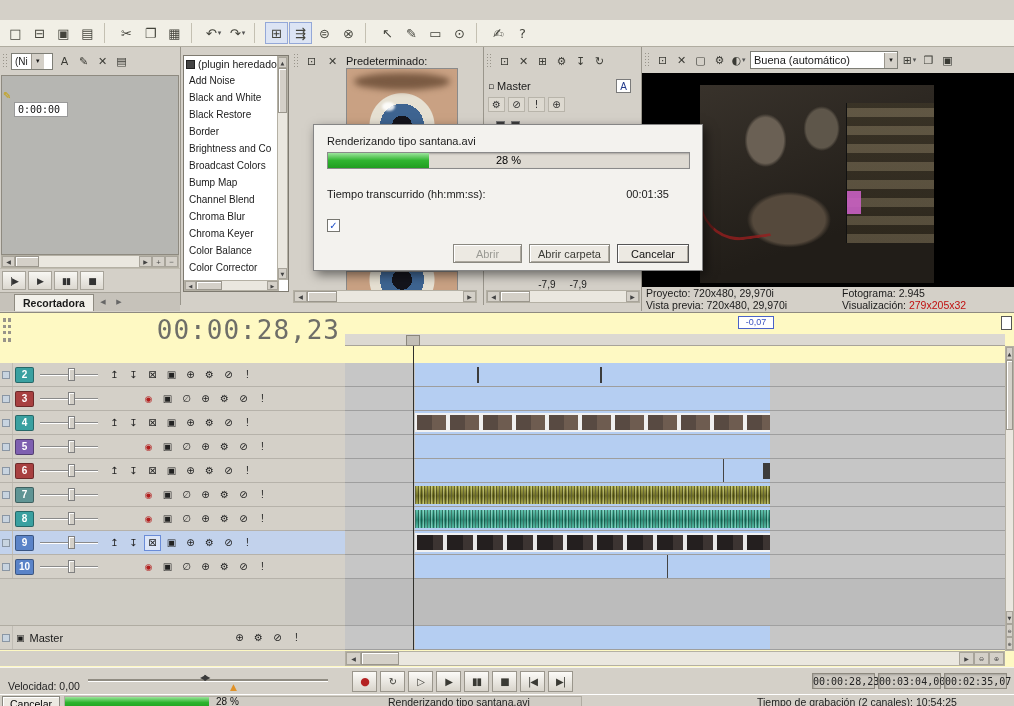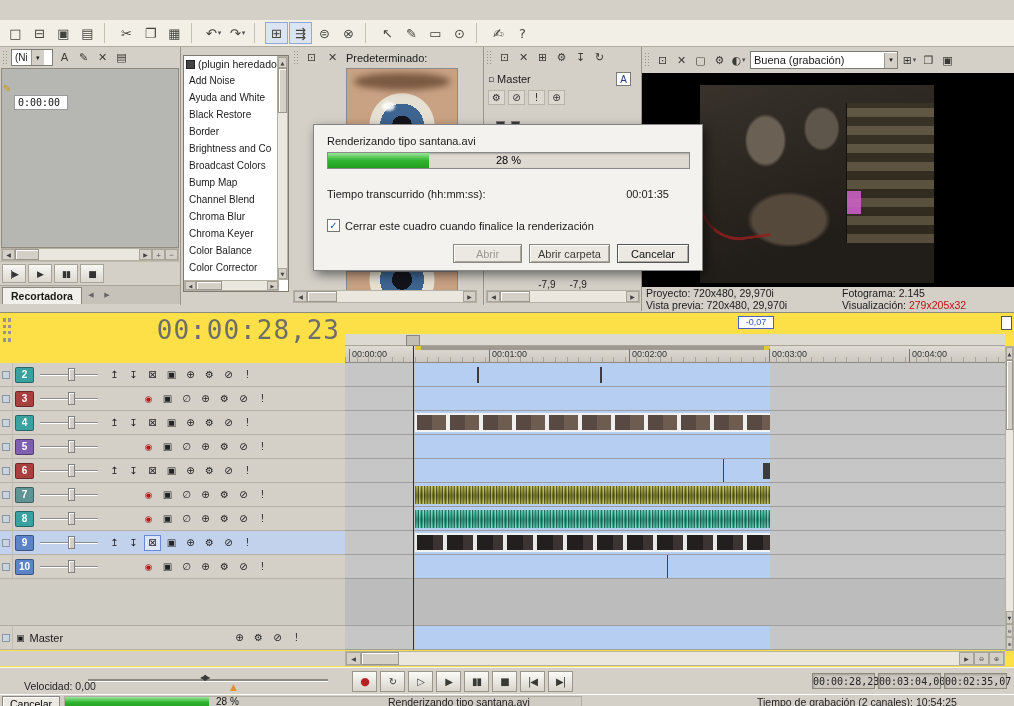--- a/index.html
+++ b/index.html
@@ -9,41 +9,41 @@
 .ic{font-family:"DejaVu Sans",sans-serif}
 
 #menubar{position:absolute;left:0;top:0;width:100%;height:20px;background:#f1efe6;border-bottom:1px solid #ddd9cc;display:flex;align-items:center;padding-left:4px}
 .menu-item{padding:3px 8px;cursor:default}
 #toolbar{position:absolute;left:0;top:20px;width:100%;height:27px;background:#f1efe6;border-bottom:1px solid #b0aca0;display:flex;align-items:center;padding-left:4px;gap:1px}
 .tbtn{min-width:23px;height:22px;display:inline-flex;align-items:center;justify-content:center;color:#44443c;font-size:13px;border:1px solid transparent}
 .tbtn.selon{border:1px solid #94a8d8;background:#dce4f4}
 .dda{font-size:7px;margin-left:1px;color:#555}
 .tsep{width:7px;height:20px;border-left:1px solid #c4c0b2;margin:0 3px 0 4px}
 
-.ptb{height:21px;display:flex;align-items:center;gap:2px;padding:1px 2px;background:#d4d0c8}
+.ptb{height:28px;display:flex;align-items:center;gap:2px;padding:1px 2px;background:#d4d0c8}
 .grip{width:5px;height:16px;margin-right:2px;background-image:radial-gradient(#98948a 35%,transparent 36%);background-size:3px 3px}
 .pbtn{width:19px;height:18px;display:inline-flex;align-items:center;justify-content:center;font-size:11px;color:#3a3a34;border:1px solid transparent}
 .combo{height:17px;background:#fff;border:1px solid #7e7e76;display:inline-flex;align-items:center;font-size:10px;padding-left:3px}
 .cdd{width:13px;height:15px;background:#d4d0c8;border-left:1px solid #9a968c;display:inline-flex;align-items:center;justify-content:center;font-size:7px;margin-left:3px}
 .hsb{display:flex;align-items:center;height:13px;background:#eae7df;border:1px solid #b4b0a4}
 .vsb{display:flex;flex-direction:column;background:#eae7df;border:1px solid #b4b0a4}
 .sbb{flex:none;width:13px;height:100%;background:#d4d0c8;border:1px solid #a8a49a;font-size:6px;display:inline-flex;align-items:center;justify-content:center;color:#444}
 .vsb .sbb{width:100%;height:13px}
 .sbthumb{flex:none;height:100%;background:#d4d0c8;border:1px solid #9a968c;box-shadow:inset 1px 1px 0 #fff}
 .vsb .sbthumb{width:100%}
 .sbtrack{flex:1}
 
 #trimmer{position:absolute;left:0;top:47px;width:181px;height:258px;border-right:1px solid #9a968c;background:#d4d0c8}
 .trim-work{position:relative;height:180px;background:#b6b6b2;border:1px solid #8e8a80;margin:0 1px}
 .trim-pencil{position:absolute;left:1px;top:14px;color:#c8a000;font-size:10px}
 .trim-tc{position:absolute;left:12px;top:26px;width:54px;height:15px;background:#fff;border:1px solid #999;font-family:"DejaVu Sans Mono",monospace;font-size:10px;padding:1px 0 0 3px;color:#111}
 #trim-scroll{margin:0 1px}
 .trim-transport{height:24px;display:flex;align-items:center;gap:2px;padding-left:2px;border-top:1px solid #c0bcb0}
 .ttb{width:24px;height:19px;border:1px solid #a8a49a;background:linear-gradient(#f8f7f3,#dcd8d0);display:inline-flex;align-items:center;justify-content:center;font-size:9px;color:#333;letter-spacing:-1px}
-.trim-tabs{height:19px;background:#c6c2ba;display:flex;align-items:flex-end;gap:2px;padding-left:2px;border-top:1px solid #a8a49a}
+.trim-tabs{height:19px;background:#c6c2ba;display:flex;align-items:flex-end;gap:2px;padding-left:14px;border-top:1px solid #a8a49a}
 .tab{height:17px;background:#f2f0ea;border:1px solid #8e8a80;border-bottom:none;padding:2px 8px 0;font-weight:bold;font-size:10.5px}
 .tab-arr{width:14px;height:14px;font-size:7px;display:inline-flex;align-items:center;justify-content:center;color:#666;margin-bottom:2px}
 
 #plugins{position:absolute;left:183px;top:55px;width:106px;height:237px;background:#fff;border:1px solid #7e7a70;overflow:hidden}
 .plug-head{height:16px;display:flex;align-items:center;gap:3px;padding-left:2px;font-size:10.5px;white-space:nowrap;overflow:hidden;width:95px}
 .plug-ic{width:9px;height:9px;background:#444;border:1px solid #222;flex:none}
 .plug-item{height:17px;line-height:17px;padding-left:5px;font-size:10px;white-space:nowrap;overflow:hidden;width:93px}
 #plug-vsb{position:absolute;right:0;top:0;width:11px;height:224px}
 #plug-vsb .sbb{height:11px;font-size:5px}
 #plug-hsb{position:absolute;left:0;bottom:0;height:11px;width:95px}
@@ -89,21 +89,21 @@
 .dlg-line{position:absolute;left:13px;width:342px;display:flex;justify-content:space-between}
 .l1{top:54px}.l2{top:63px}
 .dlg-check{position:absolute;left:13px;top:94px;display:flex;align-items:center;gap:5px}
 .cb{width:13px;height:13px;background:#fff;border:1px solid #767670;display:inline-flex;align-items:center;justify-content:center}
 .chk{color:#2050c8;font-size:10px;font-weight:bold}
 .dlg-btn{position:absolute;top:119px;height:19px;background:#ece9e2;border:1px solid #8a8880;box-shadow:inset 1px 1px 0 #fff,inset -1px -1px 0 #aca89e;font-size:11px;font-family:inherit}
 .b-open{left:139px;width:69px;color:#9a9a94}
 .b-folder{left:215px;width:81px;color:#3a3a34}
 .b-cancel{left:303px;width:72px;color:#111;border-color:#555}
 
-#tl{position:absolute;left:0;top:312px;width:1014px;height:382px;background:#fde047;border-top:1px solid #8e8a80}
+#tl{position:absolute;left:0;top:312px;width:1014px;height:382px;background:#fef9c3;border-top:1px solid #8e8a80}
 #tl-grip{position:absolute;left:3px;top:5px;width:8px;height:24px;border-left:3px dotted #98948a;border-right:3px dotted #98948a}
 #tc-big{position:absolute;left:0;top:2px;width:340px;height:31px;font-family:"DejaVu Sans Mono",monospace;font-size:26px;color:#6e6e68;text-align:right;letter-spacing:1px}
 #marker-bar{position:absolute;left:345px;top:21px;width:660px;height:12px;background:#dcd9d2;border-bottom:1px solid #a8a49a}
 #offset-badge{position:absolute;left:738px;top:3px;width:36px;height:13px;background:#fff;border:1px solid #4a62c8;color:#3a52c0;font-size:9px;text-align:center;line-height:11px;z-index:7}
 #doc-icon{position:absolute;left:1001px;top:3px;width:11px;height:14px;background:#fff;border:1px solid #555}
 #grabber{position:absolute;left:406px;top:22px;width:14px;height:11px;background:#c2beb6;border:1px solid #8a867c;z-index:7}
 #ruler{position:absolute;left:345px;top:33px;width:660px;height:17px;background:linear-gradient(#dedbd4,#ccc8c0);border-bottom:1px solid #8e8a80}
 #ruler::after{content:"";position:absolute;left:0;bottom:0;width:100%;height:5px;background:repeating-linear-gradient(90deg,#a8a49a 0 1px,transparent 1px 11.66px)}
 .loopbar{position:absolute;left:70px;top:0;width:355px;height:4px;background:#9e9a92}
 .loopbar::before,.loopbar::after{content:"";position:absolute;top:0;width:6px;height:4px;background:#e0c83a}
@@ -141,21 +141,21 @@
 .mb-label{margin-left:5px}
 #master-row .tkicons{margin-left:auto;margin-right:40px}
 #hscroll{position:absolute;left:0;top:338px;width:1005px;height:15px;display:flex}
 #hs-spacer{width:345px;height:100%;background:#d4d0c8}
 #hs-bar{flex:1;height:15px}
 #hs-bar .sbb{width:15px;font-size:6px}
 #vscroll{position:absolute;left:1005px;top:33px;width:9px;height:305px}
 #vscroll .sbb{height:13px;font-size:5px}
 #playhead{position:absolute;left:413px;top:33px;width:1px;height:304px;background:#30302c;z-index:6}
 #transport-row{position:absolute;left:0;top:354px;width:1014px;height:28px;background:#d4d0c8;border-top:1px solid #f6f4ee}
-#rate-label{position:absolute;left:24px;bottom:3px;font-size:10.5px;color:#222}
+#rate-label{position:absolute;left:8px;bottom:3px;font-size:10.5px;color:#222}
 #rate-slider{position:absolute;left:88px;top:11px;width:240px;height:3px;background:#908c82;border-bottom:1px solid #fff}
 .rs-handle{position:absolute;left:112px;top:-6px;font-size:8px;color:#3a3a3a;letter-spacing:-2px}
 .rs-marker{position:absolute;left:142px;top:3px;color:#e09228;font-size:9px}
 #transport-buttons{position:absolute;left:352px;top:3px;display:flex;gap:3px}
 .trbtn{width:25px;height:21px;border:1px solid #9a968c;background:linear-gradient(#fcfbf8,#d8d4cb);display:inline-flex;align-items:center;justify-content:center;font-size:10px;color:#3a3a34;letter-spacing:-1px}
 .trbtn.rec{color:#b42222;font-size:11px}
 #time-boxes{position:absolute;left:812px;top:5px;display:flex;gap:3px}
 .tcbox{width:63px;height:16px;background:#ccc8c0;border:1px solid #8e8a80;box-shadow:inset 1px 1px 2px rgba(0,0,0,.2);font-family:"DejaVu Sans Mono",monospace;font-size:10px;text-align:center;line-height:15px;color:#222}
 
 #statusbar{position:absolute;left:0;top:694px;width:1014px;height:12px;background:#d4d0c8;border-top:1px solid #fff;overflow:hidden}
@@ -287,21 +287,21 @@
     </div>
   </div>
 
   <div id="plugins">
     <div class="plug-head">
       <span class="plug-ic"></span>
       <span>(plugin heredado)</span>
     </div>
     <div id="plug-items">
         <div class="plug-item">Add Noise</div>
-        <div class="plug-item">Ayuda and White</div>
+        <div class="plug-item">Black and White</div>
         <div class="plug-item">Black Restore</div>
         <div class="plug-item">Border</div>
         <div class="plug-item">Brightness and Co</div>
         <div class="plug-item">Broadcast Colors</div>
         <div class="plug-item">Bump Map</div>
         <div class="plug-item">Channel Blend</div>
         <div class="plug-item">Chroma Blur</div>
         <div class="plug-item">Chroma Keyer</div>
         <div class="plug-item">Color Balance</div>
         <div class="plug-item">Color Corrector</div>
@@ -403,78 +403,73 @@
             <span class="ic">✕</span>
           </span><span class="pbtn">
             <span class="ic">▢</span>
           </span><span class="pbtn">
             <span class="ic">⚙</span>
           </span><span class="pbtn">
             <span class="ic">◐</span>
             <span class="ic dda">▾</span>
           </span></span>
       <div class="combo vpq">
-        <span style="flex:1;overflow:hidden">Buena (grabación)</span>
+        <span style="flex:1;overflow:hidden">Buena (automático)</span>
         <span class="cdd ic">▾</span>
       </div>
       <span id="vp-btns2"><span class="pbtn">
             <span class="ic">⊞</span>
             <span class="ic dda">▾</span>
           </span><span class="pbtn">
             <span class="ic">❐</span>
           </span><span class="pbtn">
             <span class="ic">▣</span>
           </span></span>
     </div>
     <div class="screen">
       <div class="photoA"></div>
       <div class="photoB"></div>
       <div class="vmagenta"></div>
       <div class="vscribble"></div>
     </div>
     <div class="vp-info">
       <div><span class="il">Proyecto:</span> <span class="iv">720x480, 29,970i</span></div>
-      <div><span class="il">Fotograma:</span> <span class="iv">2.145</span></div>
+      <div><span class="il">Fotograma:</span> <span class="iv">2.945</span></div>
       <div><span class="il">Vista previa:</span> <span class="iv">720x480, 29,970i</span></div>
       <div><span class="il">Visualización:</span> <span class="iv red">279x205x32</span></div>
     </div>
   </div>
 
   <div id="dialog">
     <div class="dlg-title">Renderizando tipo santana.avi</div>
     <div class="dlg-bar">
         <div class="dlg-fill" id="dlg-fill" style="width: 28%;"></div>
       </div>
     <div class="dlg-pct">28 %</div>
     <div class="dlg-line l2">
       <span>Tiempo transcurrido (hh:mm:ss):</span>
       <span>00:01:35</span>
     </div>
     <div class="dlg-check">
       <span class="cb">
           <span class="chk ic" id="chk-mark">✓</span>
         </span>
-      <span>Cerrar este cuadro cuando finalice la renderización</span>
     </div>
     <button class="dlg-btn b-open">Abrir</button>
     <button class="dlg-btn b-folder">Abrir carpeta</button>
     <button class="dlg-btn b-cancel">Cancelar</button>
   </div>
 
   <div id="tl">
     <div id="tl-grip"></div>
     <div id="tc-big">00:00:28,23</div>
     <div id="marker-bar"></div>
     <div id="offset-badge">-0,07</div>
     <div id="doc-icon"></div>
     <div id="grabber"></div>
-    <div id="ruler">
-      <div class="loopbar"></div>
-      <span id="ruler-labels"><span class="rlabel" style="left: 4px;">00:00:00</span><span class="rlabel" style="left: 144px;">00:01:00</span><span class="rlabel" style="left: 284px;">00:02:00</span><span class="rlabel" style="left: 424px;">00:03:00</span><span class="rlabel" style="left: 564px;">00:04:00</span></span>
-    </div>
     <div id="rows">
         <div class="trow">
           <div class="th">
             <div class="gutter">
               <span class="gut-ic"></span>
             </div>
             <div class="badge" style="background: rgb(58, 160, 160);">2</div>
             <div class="fader">
               <span class="groove"></span>
               <span class="thumb"></span>

